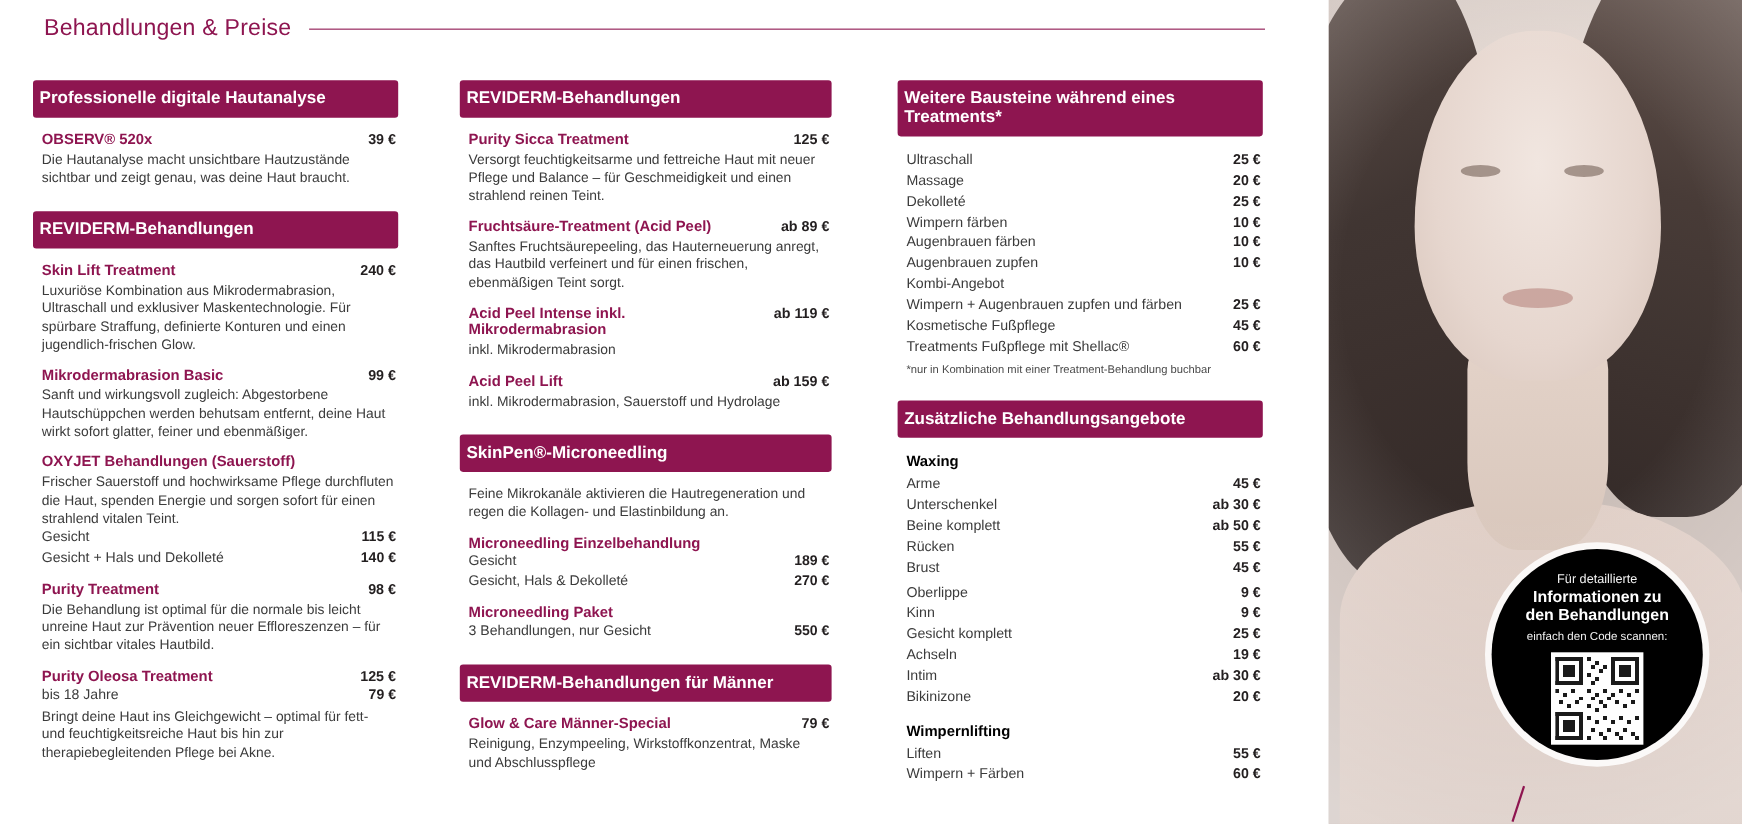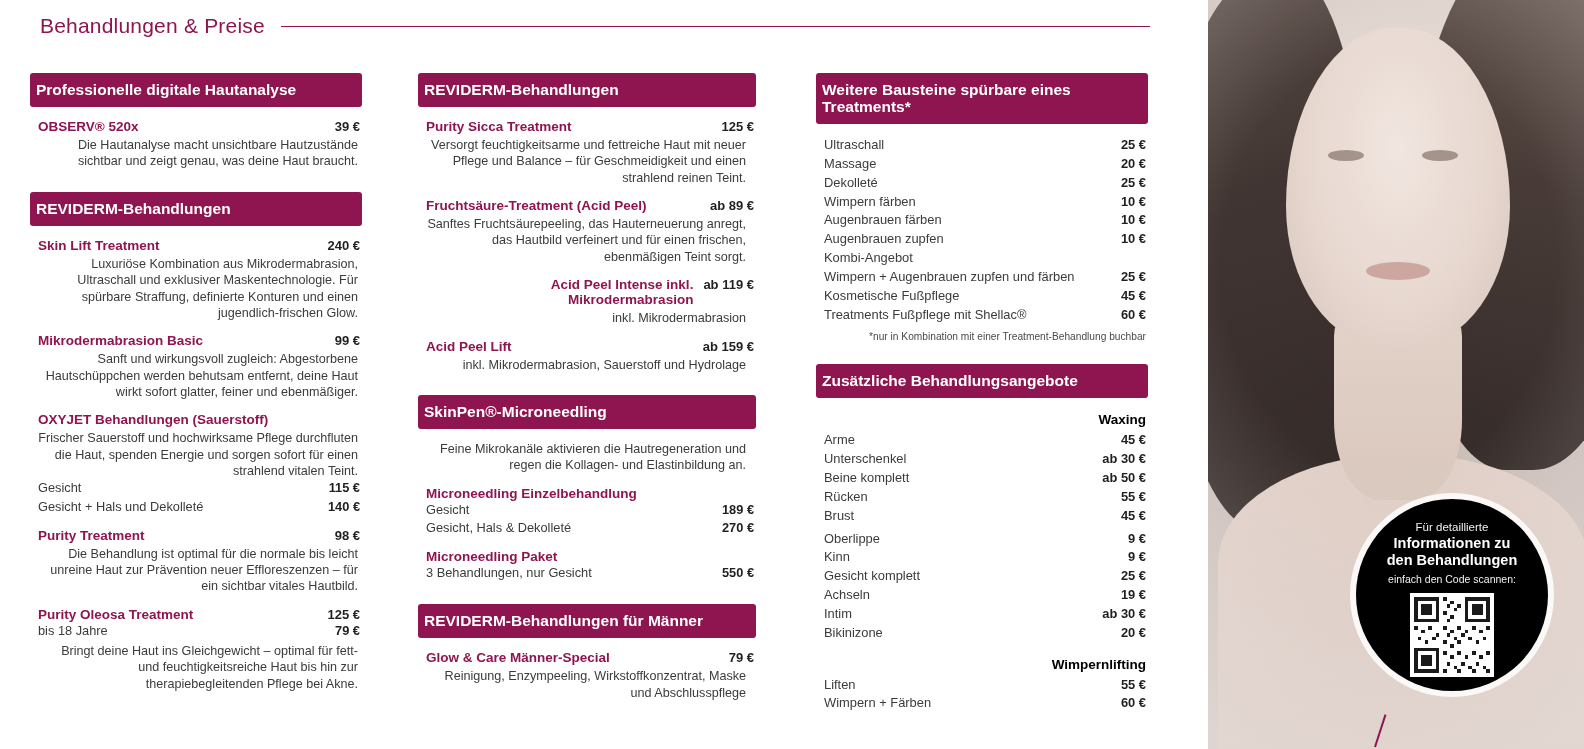--- a/index.html
+++ b/index.html
@@ -32,21 +32,21 @@
   .banner {
     background: #8e1550; color: #fff;
     font-size: 15.5px; font-weight: 700;
     padding: 8px 14px 9px 6px;
     border-radius: 3px;
     line-height: 1.1;
   }
   .block { margin-bottom: 22px; }
   .block:last-child { margin-bottom: 0; }
 
-  .body-pad { padding: 0 2px 0 8px; text-align: right; }
+  .body-pad { padding: 0 2px 0 8px; }
 
   
   .item { margin-top: 12px; }
   .item-head {
     display: flex; align-items: baseline; justify-content: space-between;
     gap: 10px;
   }
   .item-name { color: #8e1550; font-size: 13.5px; font-weight: 700; }
   .item-price { color: #231f20; font-size: 13px; font-weight: 700; white-space: nowrap; }
   .item-desc {
@@ -302,21 +302,21 @@
           <div class="item-desc">Reinigung, Enzympeeling, Wirkstoffkonzentrat, Maske und Abschlusspflege</div>
         </div>
       </div>
     </div>
 
   </div>
 
   <div class="col col-3">
 
     <div class="block">
-      <div class="banner">Weitere Bausteine spürbare eines Treatments*</div>
+      <div class="banner">Weitere Bausteine während eines Treatments*</div>
       <div class="body-pad">
         <div class="plain-list" style="margin-top:12px">
           <div class="plain-row">
             <span>Ultraschall</span>
             <span class="val">25 €</span>
           </div>
           <div class="plain-row">
             <span>Massage</span>
             <span class="val">20 €</span>
           </div>

